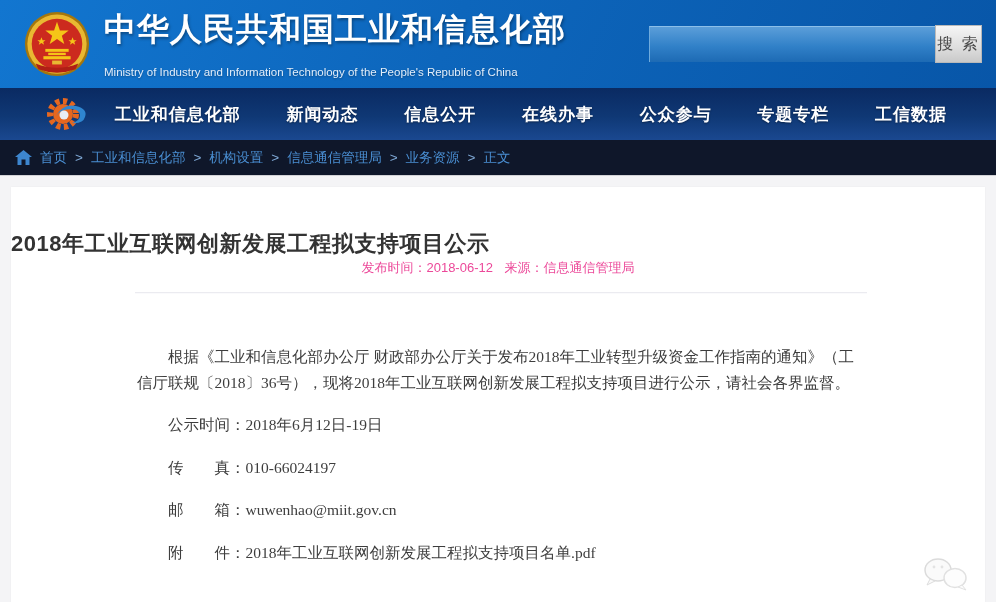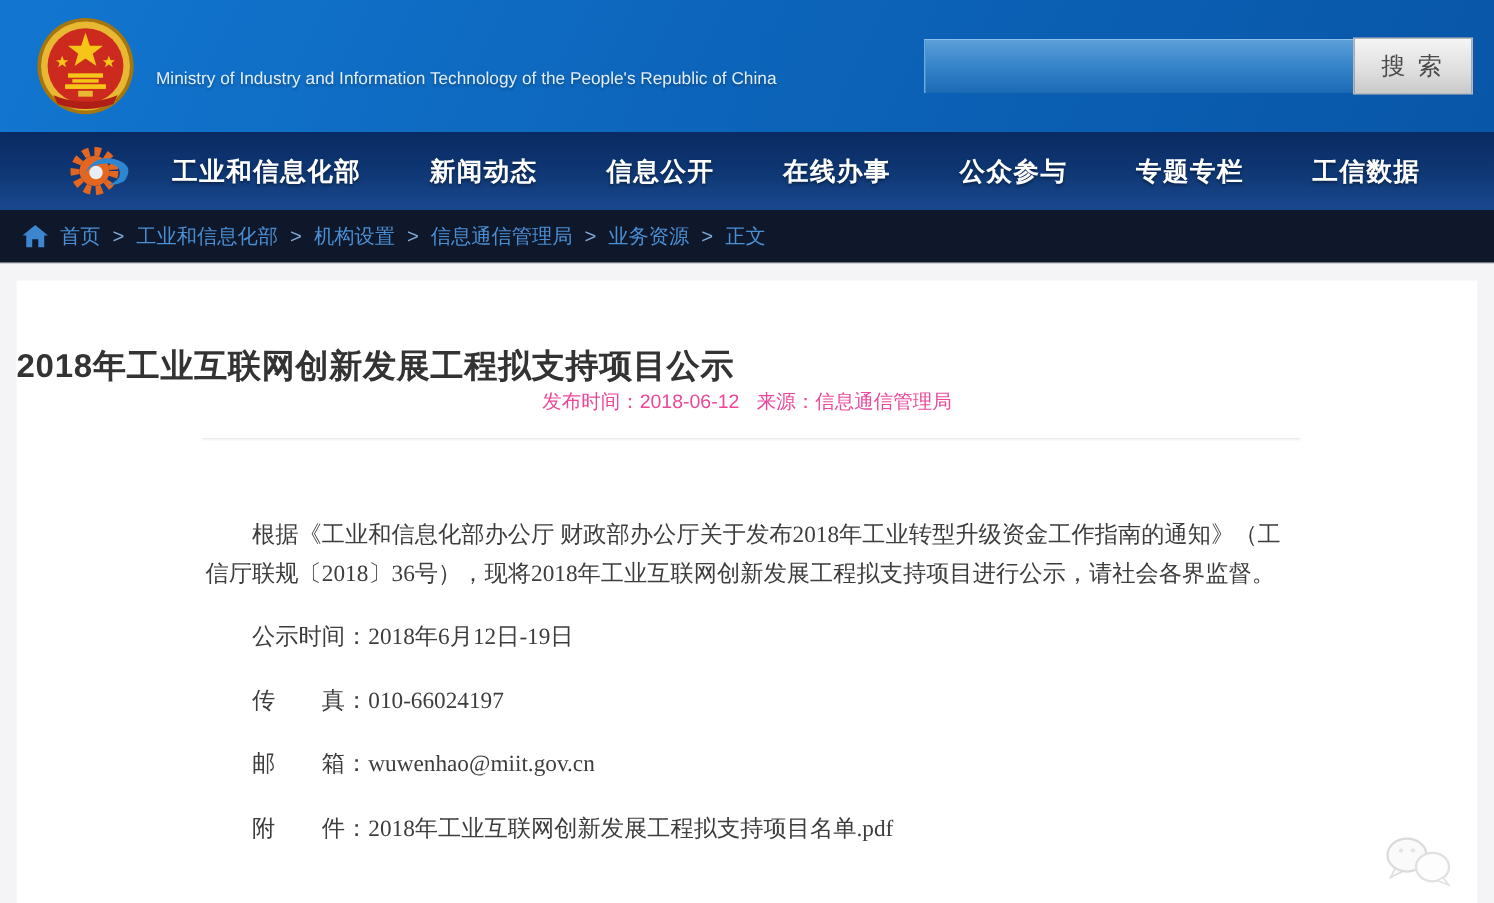--- a/index.html
+++ b/index.html
@@ -49,21 +49,21 @@
     border: none;
     outline: none;
     background: linear-gradient(180deg, #5b9ed9 0%, #3181c8 55%, #1d6ab4 100%);
     border-top: 1px solid #8cbfe9;
     border-left: 1px solid #6fabdd;
     padding: 0 10px;
     color: #fff;
     font-size: 14px;
   }
   .search-btn {
-    width: 80px;
+    width: 47px;
     height: 38px;
     margin-top: -1px;
     border: 1px solid #b9b9b9;
     background: linear-gradient(180deg, #f5f5f5 0%, #dedede 60%, #c9c9c9 100%);
     color: #4a4a4a;
     font-size: 16px;
     font-family: "Liberation Sans", sans-serif;
     letter-spacing: 2px;
     cursor: pointer;
   }
@@ -190,20 +190,21 @@
     <polygon fill="#f5c518" points="36,12 39,21 48,21 41,26.5 43.5,35 36,29.8 28.5,35 31,26.5 24,21 33,21"></polygon>
     <polygon fill="#f5c518" points="20,28 21.2,31 24.2,31 21.8,32.9 22.7,35.8 20,34 17.3,35.8 18.2,32.9 15.8,31 18.8,31"></polygon>
     <polygon fill="#f5c518" points="52,28 53.2,31 56.2,31 53.8,32.9 54.7,35.8 52,34 49.3,35.8 50.2,32.9 47.8,31 50.8,31"></polygon>
     <rect x="24" y="40" width="24" height="3" fill="#f5c518"></rect>
     <rect x="27" y="44" width="18" height="2.4" fill="#f5c518"></rect>
     <rect x="22" y="47.5" width="28" height="3.2" fill="#f5c518"></rect>
     <path d="M14,55 Q36,64 58,55 L55,61 Q36,68 17,61 Z" fill="#b01f16"></path>
     <rect x="31" y="52" width="10" height="4" fill="#e9b832"></rect>
   </svg>
   <div class="site-id">
+    <div class="site-title">中华人民共和国工业和信息化部</div>
     <div class="site-subtitle">Ministry of Industry and Information Technology of the People's Republic of China</div>
   </div>
   <div class="search-area">
     <input class="search-input" type="text" value="" style="">
     <button class="search-btn">搜 索</button>
   </div>
 </div>
 
 <div class="nav">
   <svg class="nav-logo" viewBox="0 0 48 42">

